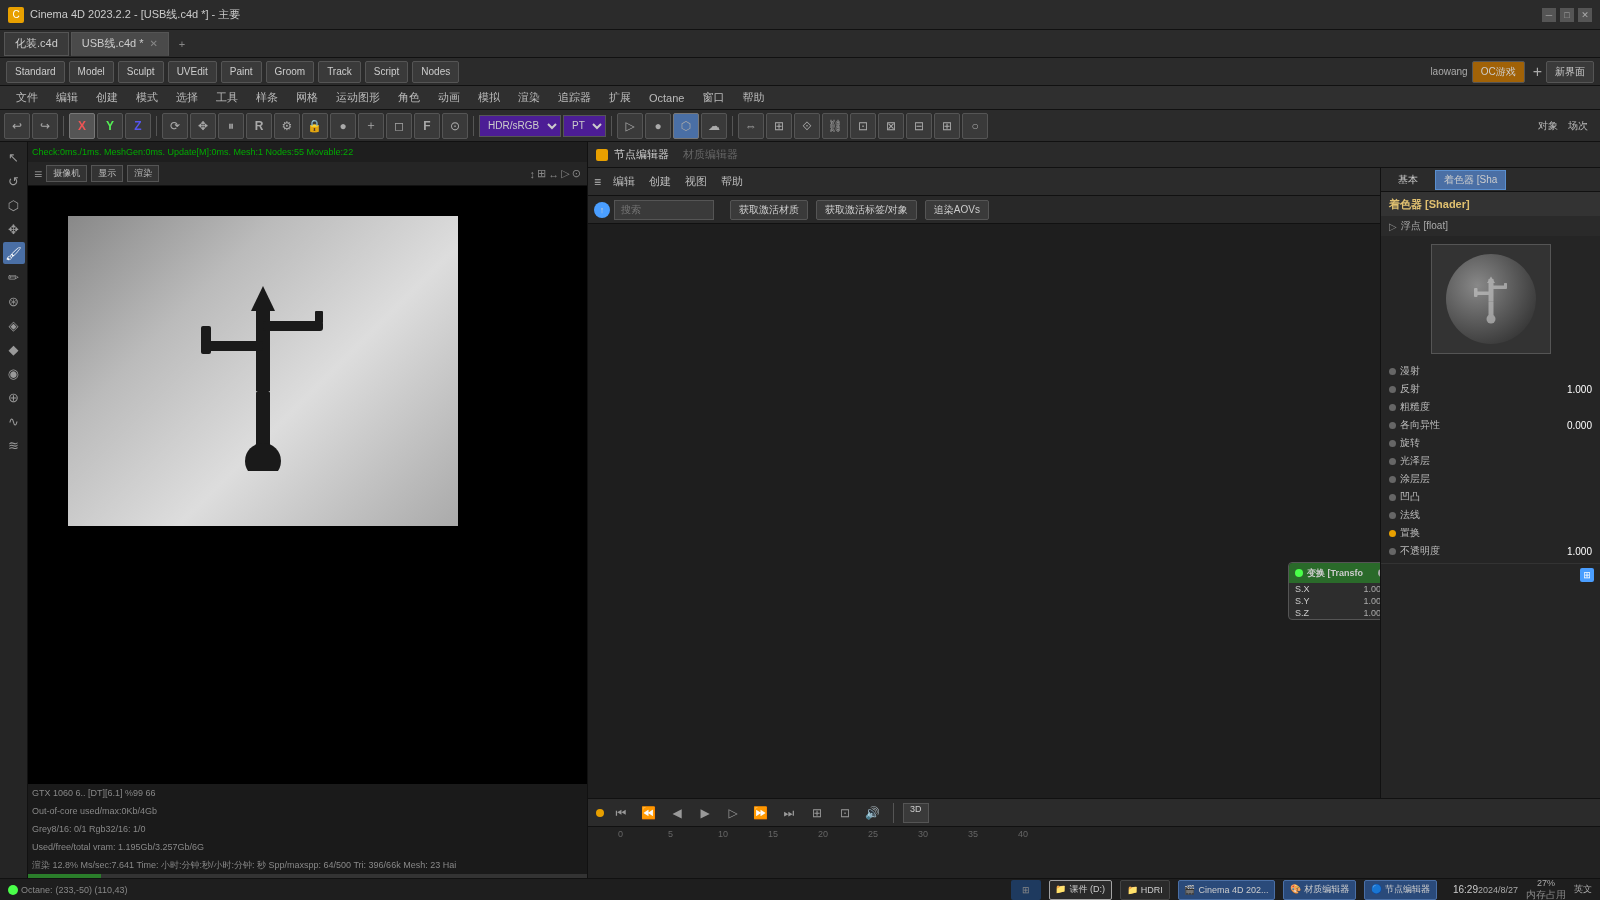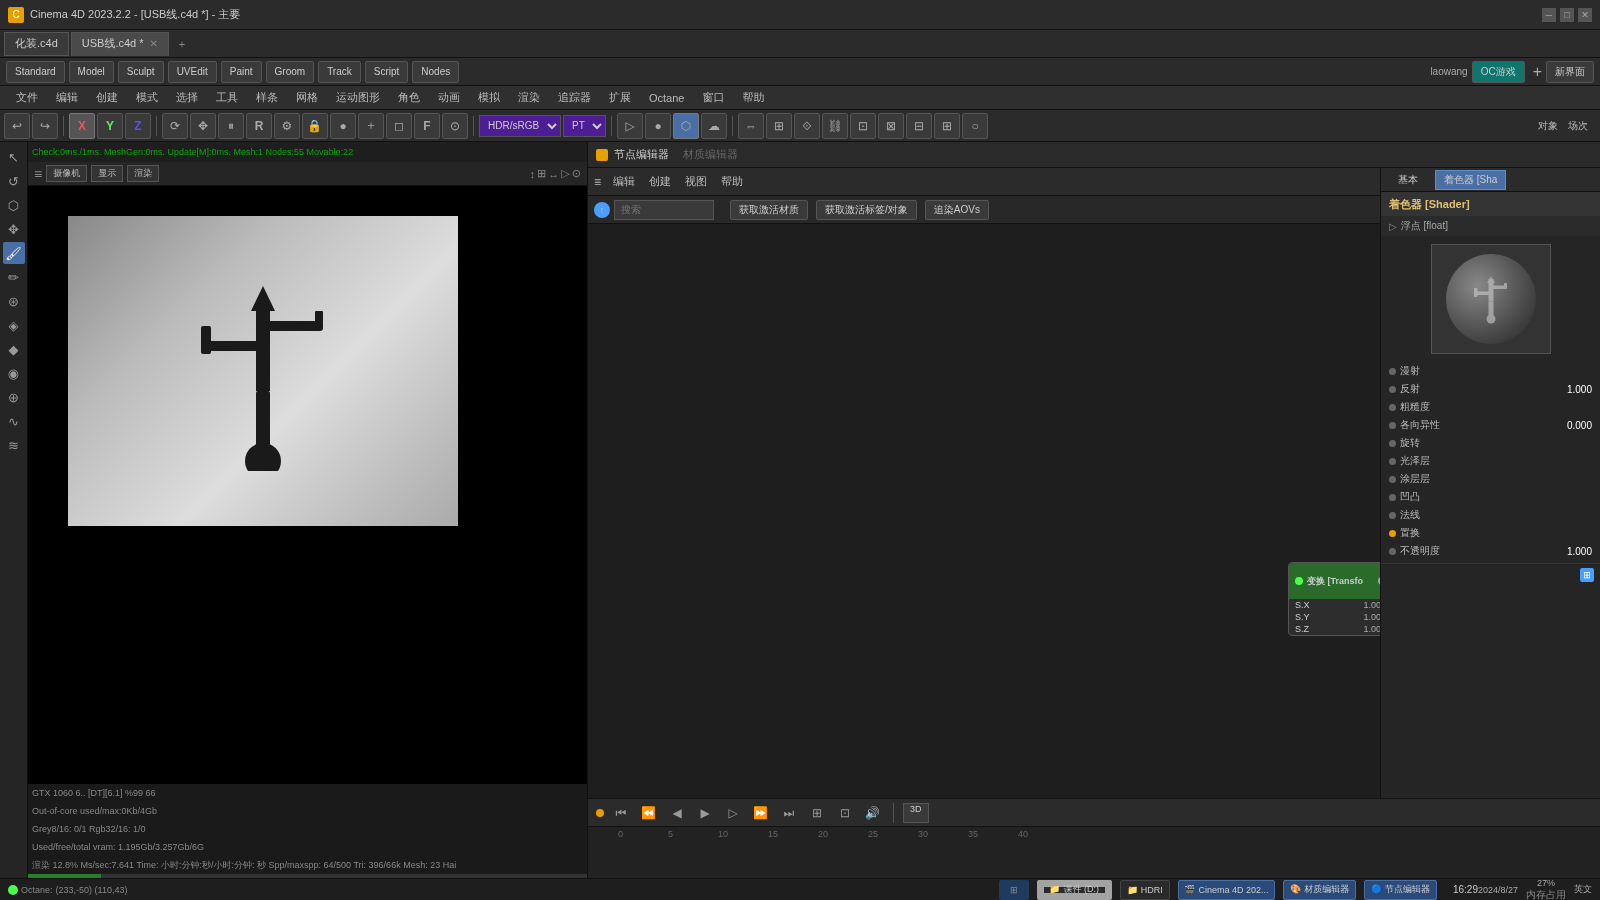--- a/index.html
+++ b/index.html
@@ -206,21 +206,21 @@
     
     .node-box {
       position: absolute;
       background: #2d2d2d;
       border: 1px solid #555;
       border-radius: 4px;
       font-size: 10px;
       color: #ccc;
     }
     .node-header {
-      height: 36px;
+      height: 20px;
       display: flex;
       align-items: center;
       padding: 0 6px;
       border-radius: 4px 4px 0 0;
       font-size: 10px;
       font-weight: bold;
       gap: 4px;
     }
     .node-header .dot { width: 8px; height: 8px; border-radius: 50%; }
     .node-header.green { background: #2a6a2a; }
@@ -359,21 +359,21 @@
       height: 22px;
       background: #3a3a3a;
       border: 1px solid #555;
       padding: 0 8px;
       color: #ccc;
       font-size: 10px;
       cursor: pointer;
       border-radius: 2px;
       display: flex; align-items: center;
     }
-    .mode-btn.active { background: #0f766e; }
+    .mode-btn.active { background: #a16207; }
 
     
     .viewport-info-bar {
       height: 20px;
       background: #1e1e1e;
       display: flex;
       align-items: center;
       padding: 0 4px;
       font-size: 9px;
       color: #0a0;
@@ -909,21 +909,21 @@
   <div class="status-bar">
     <div class="status-item">
       <div style="width:10px;height:10px;background:#4aff4a;border-radius:50%;"></div>
       <span>Octane:</span>
       <span>(233,-50)  (110,43)</span>
     </div>
     <div style="flex:1"></div>
 
     <div style="display:flex;align-items:center;gap:8px;">
       <div style="width:30px;height:20px;background:#1e3a5f;display:flex;align-items:center;justify-content:center;cursor:pointer;border-radius:2px;">⊞</div>
-      <div style="display:flex;align-items:center;gap:2px;padding:2px 6px;background:#2a2a2a;border:7px solid #a3a3a3;cursor:pointer;border-radius:2px;height:20px;">
+      <div style="display:flex;align-items:center;gap:2px;padding:2px 6px;background:#2a2a2a;border:1px solid #a3a3a3;cursor:pointer;border-radius:2px;height:20px;">
         <span style="font-size:9px;color:#ccc;">📁 课件 (D:)</span>
       </div>
       <div style="display:flex;align-items:center;gap:2px;padding:2px 6px;background:#2a2a2a;border:1px solid #444;cursor:pointer;border-radius:2px;height:20px;">
         <span style="font-size:9px;color:#ccc;">📁 HDRI</span>
       </div>
       <div style="display:flex;align-items:center;gap:2px;padding:2px 6px;background:#2a4a7a;border:1px solid #4a6fa5;cursor:pointer;border-radius:2px;height:20px;">
         <span style="font-size:9px;color:#ccc;">🎬 Cinema 4D 202...</span>
       </div>
       <div style="display:flex;align-items:center;gap:2px;padding:2px 6px;background:#2a4a7a;border:1px solid #4a6fa5;cursor:pointer;border-radius:2px;height:20px;">
         <span style="font-size:9px;color:#ccc;">🎨 材质编辑器</span>

